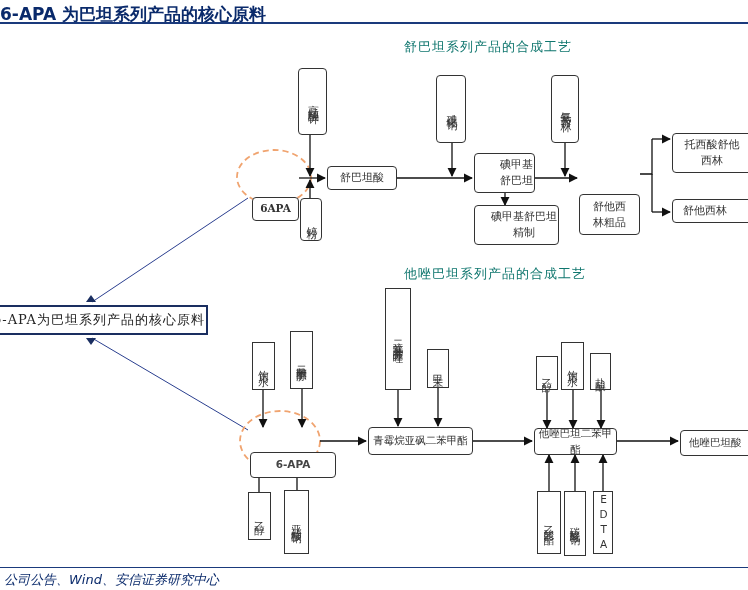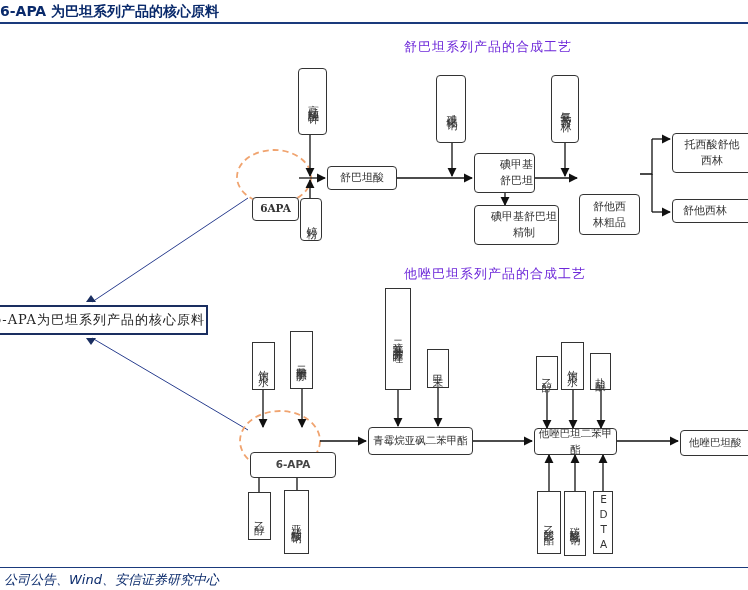--- a/index.html
+++ b/index.html
@@ -1,21 +1,21 @@
 <!DOCTYPE html>
 <html><head>
 <meta charset="utf-8">
 <style>
   html, body { margin:0; padding:0; background:#ffffff; }
   body { width:748px; height:590px; position:relative; overflow:hidden; font-family:"DejaVu Serif", serif; }
-  .header-title { position:absolute; left:0; top:3px; font-family:"DejaVu Sans", sans-serif; font-weight:bold; font-size:14px; color:#0a2a6b; white-space:nowrap; }
+  .header-title { position:absolute; left:0; top:3px; font-family:"DejaVu Sans", sans-serif; font-weight:bold; font-size:17px; color:#0a2a6b; white-space:nowrap; }
   .header-rule { position:absolute; left:0; top:22px; width:748px; height:2px; background:#1a3a7c; }
   .footer-rule { position:absolute; left:0; top:567px; width:748px; height:1px; background:#1a3a7c; }
   .footer-text { position:absolute; left:4px; top:571px; font-family:"DejaVu Sans", sans-serif; font-style:italic; font-size:13px; color:#0a2a6b; white-space:nowrap; }
-  .section-title { position:absolute; font-size:13px; color:#6d28d9; white-space:nowrap; letter-spacing:1px; }
+  .section-title { position:absolute; font-size:13px; color:#0f766e; white-space:nowrap; letter-spacing:1px; }
   .box { position:absolute; box-sizing:border-box; border:1.5px solid #333; border-radius:4px; background:#fff; display:flex; align-items:center; justify-content:center; text-align:center; font-size:11px; color:#333; line-height:1.45; }
   .box.vert { writing-mode:vertical-rl; text-orientation:upright; letter-spacing:3px; }
   .box.sq { border-radius:0; border-width:1px; font-family:"DejaVu Sans", sans-serif; font-size:10.5px; }
   .box.sans { font-family:"DejaVu Sans", sans-serif; font-size:10.5px; }
   .box.bold { font-weight:bold; font-family:"DejaVu Serif", serif;margin-top:31px; }
   .core-box { position:absolute; left:-10px; top:305px; width:218px; height:30px; box-sizing:border-box; border:2px solid #1a2e60; background:#fff; display:flex; align-items:center; justify-content:center; font-size:13px; color:#222; white-space:nowrap; letter-spacing:1px; }
   svg.lines { position:absolute; left:0; top:0; }
 </style>
 </head>
 <body>

